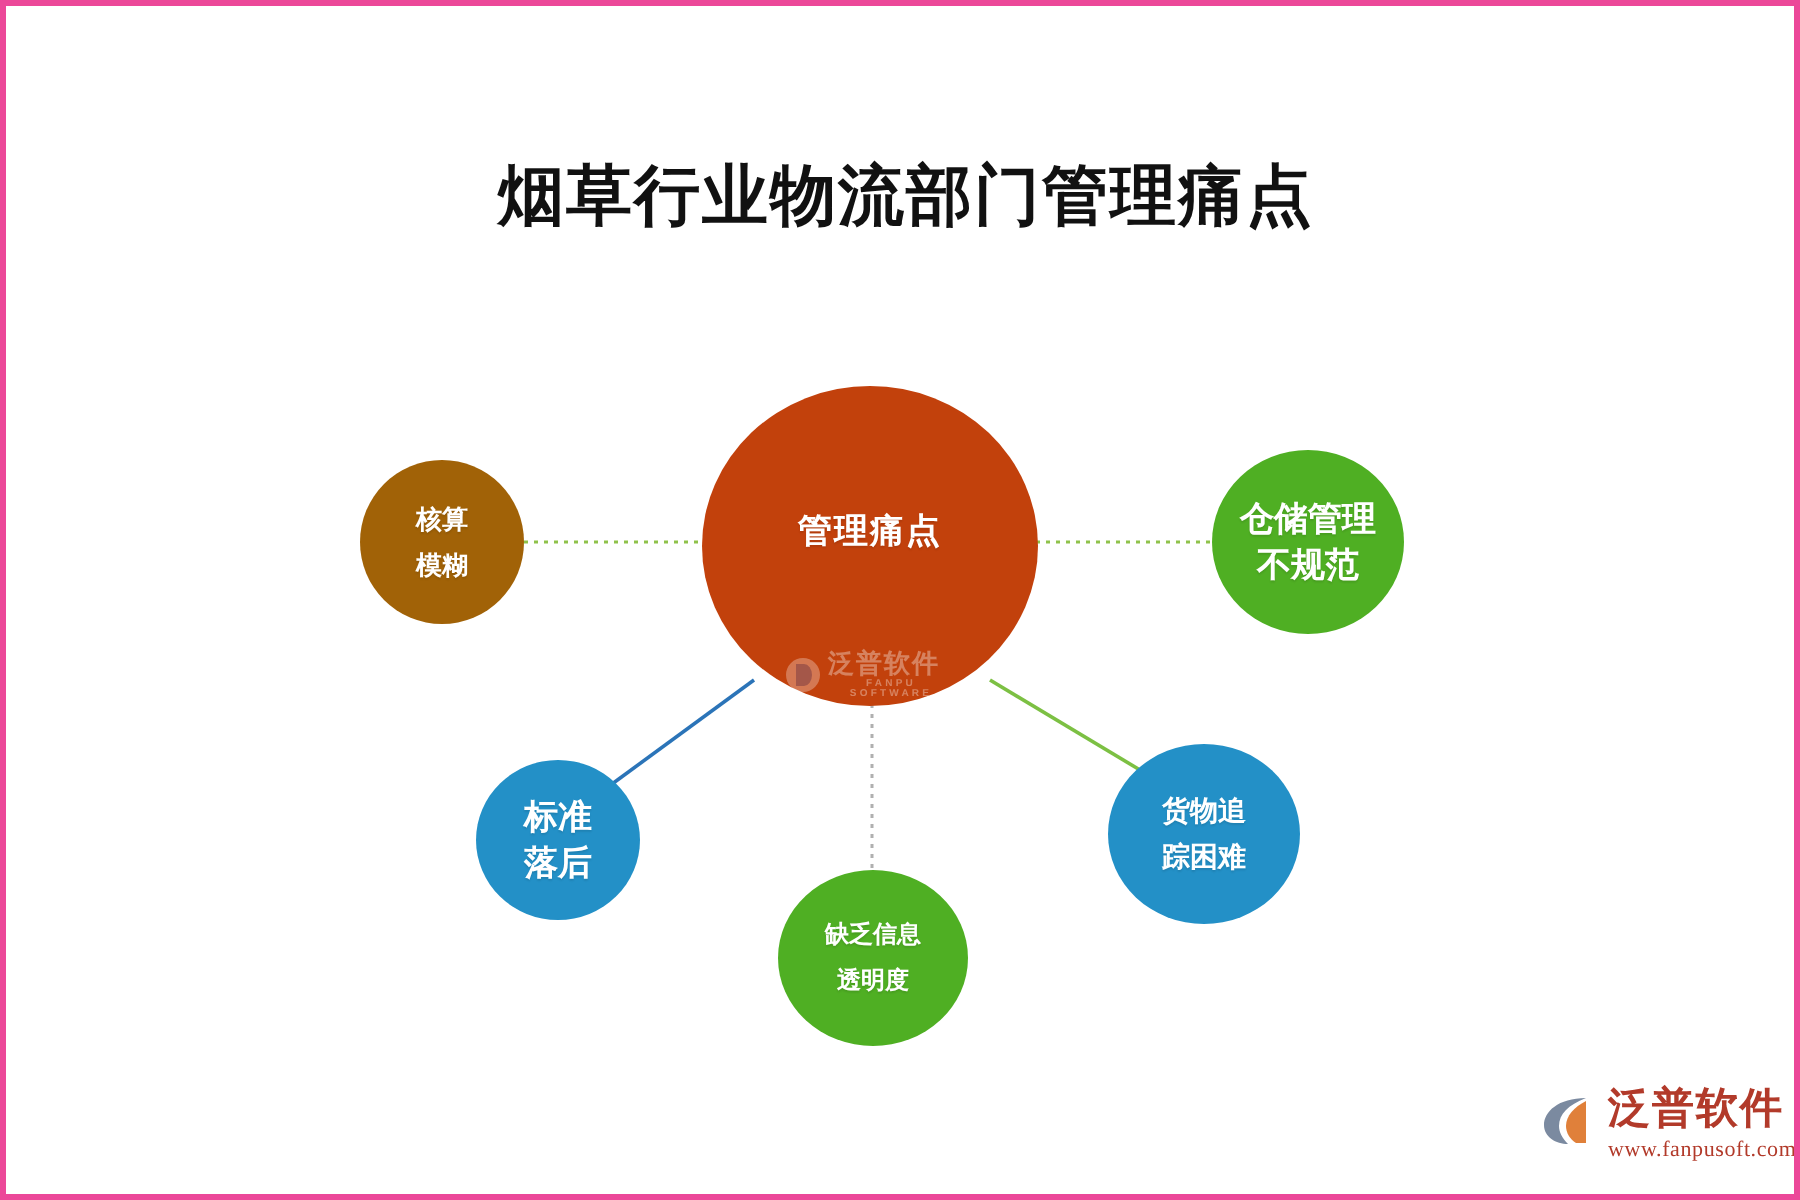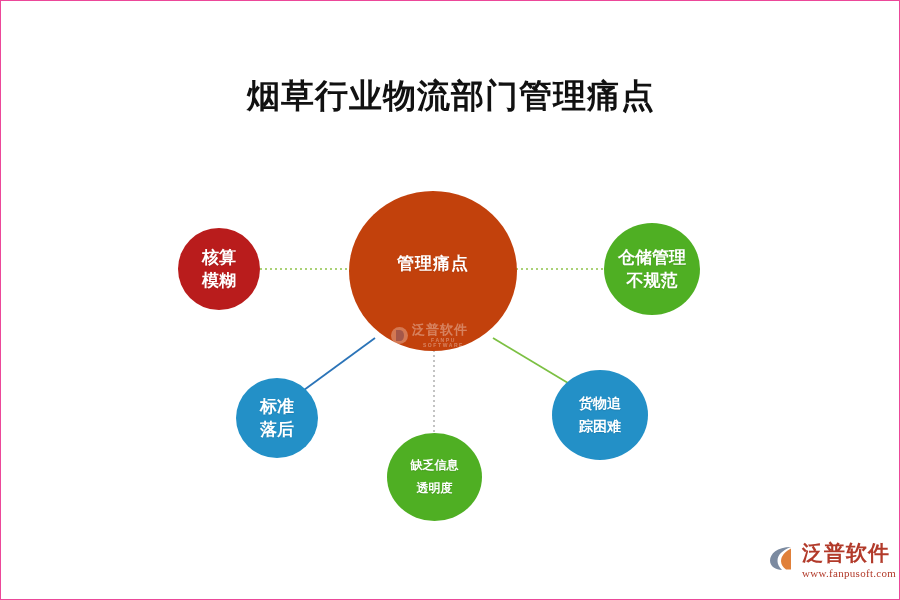--- a/index.html
+++ b/index.html
@@ -12,21 +12,21 @@
     background: #ffffff;
     font-family: "Liberation Sans", "DejaVu Sans", sans-serif;
     overflow: hidden;
   }
   #canvas {
     position: relative;
     width: 900px;
     height: 600px;
     background: #ffffff;
     box-sizing: border-box;
-    border: 1px solid #ec4899;
+    border: 3px solid #ec4899;
     overflow: hidden;
   }
 
   
   #page-title {
     position: absolute;
     left: 0;
     top: 74px;
     width: 900px;
     text-align: center;
@@ -128,22 +128,22 @@
     color: #ffffff;
     letter-spacing: 1.6px;
     margin-top: 2px;
   }
 
   #node-hesuan {
     left: 177px;
     top: 227px;
     width: 82px;
     height: 82px;
-    background: #b91c1c;
-    font-size: 17px;
+    background: #a16207;
+    font-size: 13px;
   }
   #node-hesuan .node-label { line-height: 23px; }
 
   #node-cangchu {
     left: 603px;
     top: 222px;
     width: 96px;
     height: 92px;
     background: #4faf23;
     font-size: 17px;

